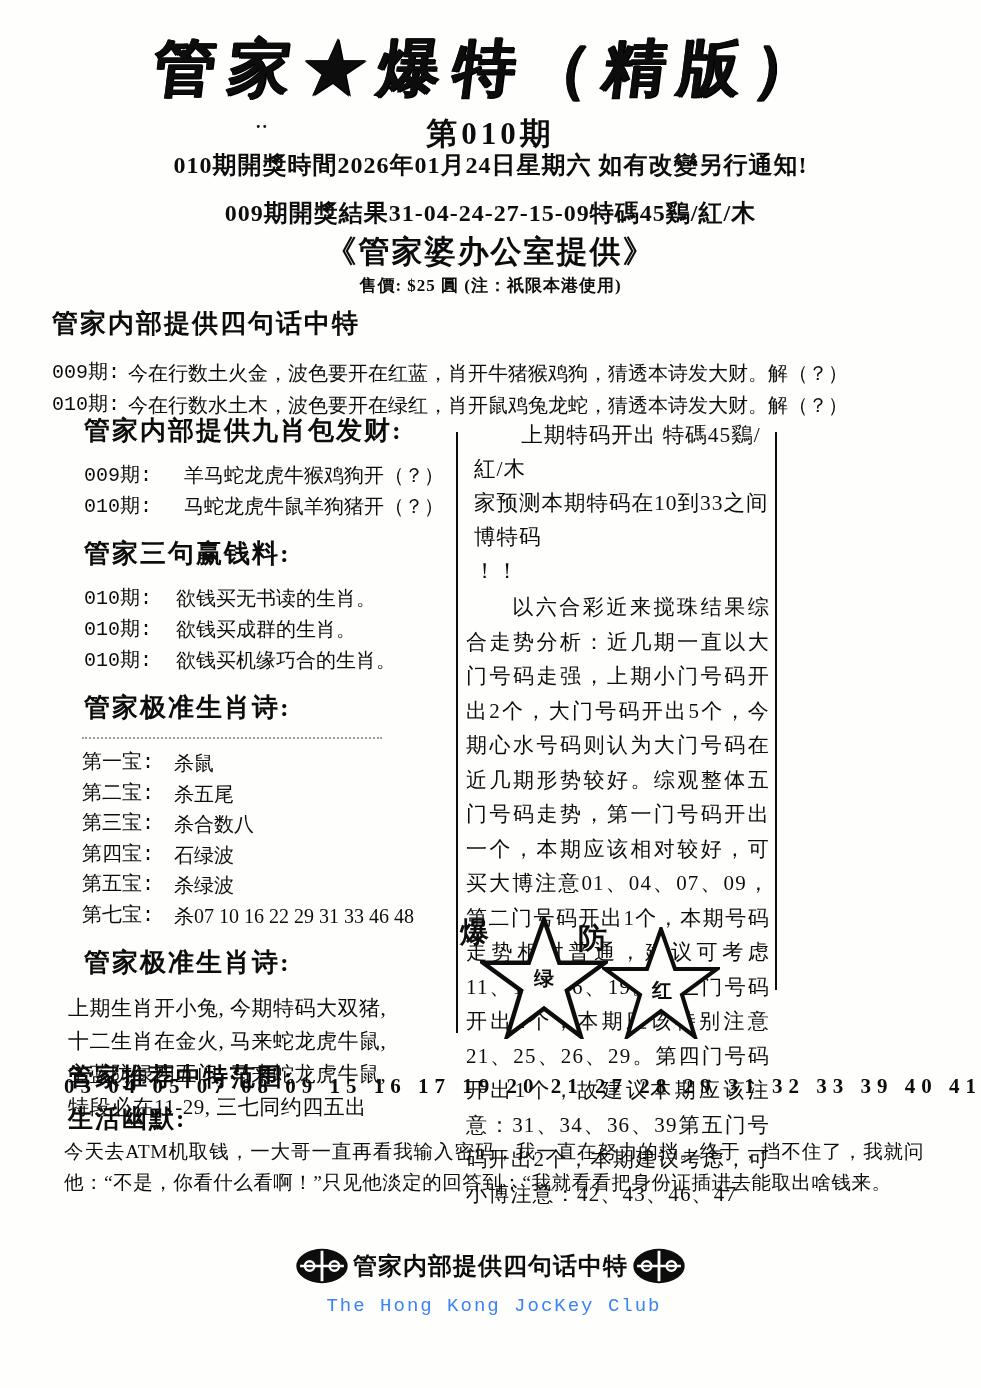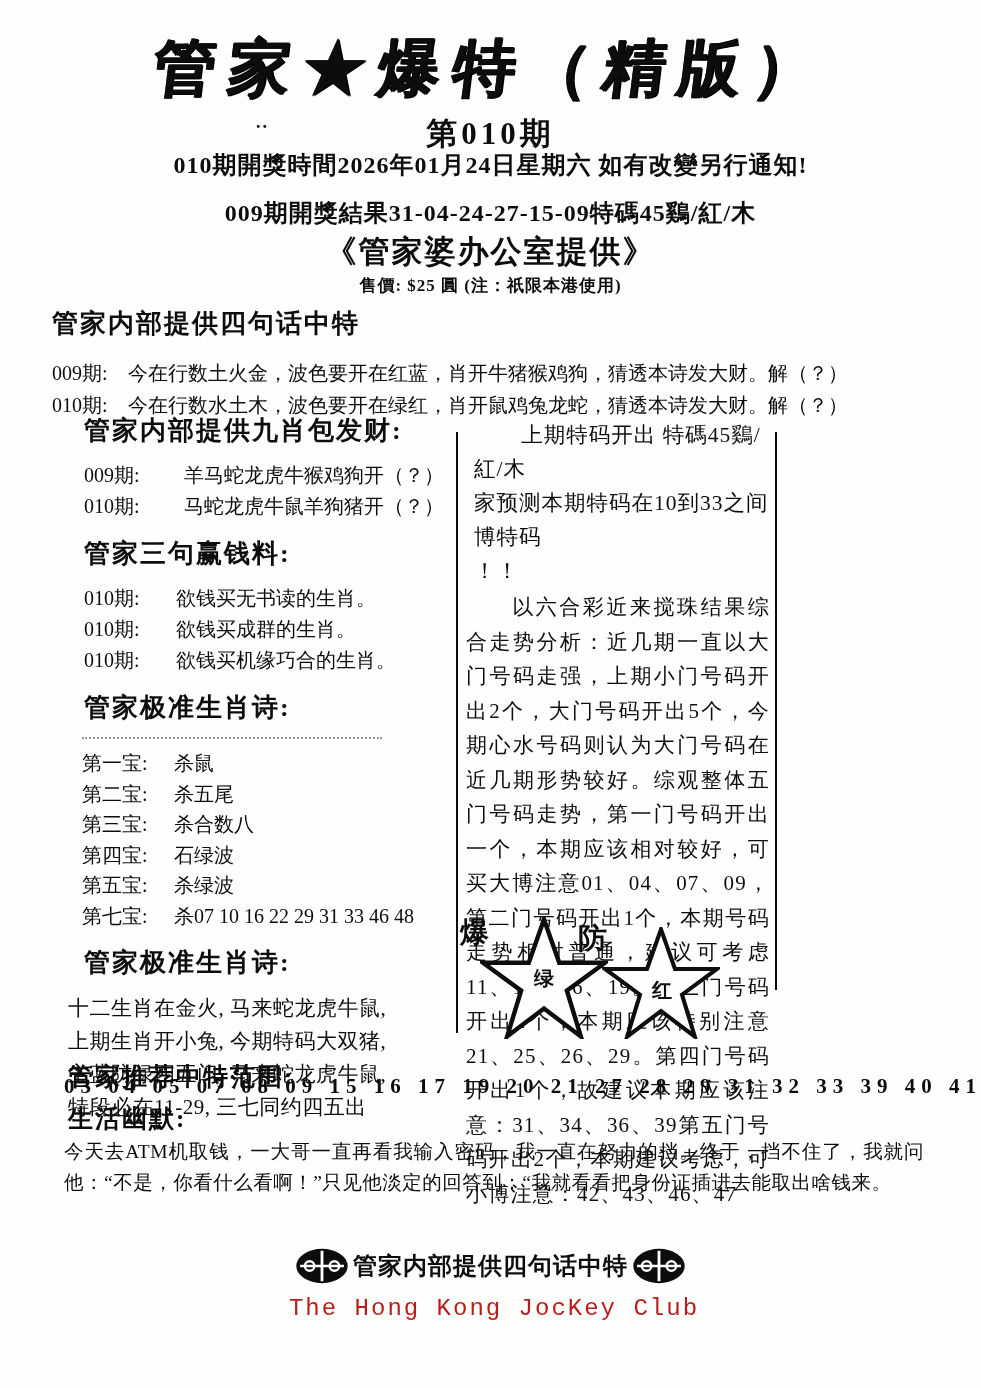--- a/index.html
+++ b/index.html
@@ -20,21 +20,21 @@
     white-space:nowrap;
   }
   .issue-no{top:113px;font-size:31px;font-weight:bold;letter-spacing:4px;}
   .draw-time{top:149px;font-size:24px;font-weight:bold;letter-spacing:1px;}
   .last-result{top:197px;font-size:24px;font-weight:bold;letter-spacing:1px;}
   .provider{top:231px;font-size:31px;font-weight:bold;letter-spacing:2px;}
   .price{top:274px;font-size:17px;font-weight:bold;letter-spacing:1px;}
 
   .sec-heading{font-size:26px;font-weight:bold;letter-spacing:2px;}
   .row-line{font-size:20px;line-height:31px;display:flex;}
-  .row-period{flex:0 0 72px;}
+  .row-period{flex:0 0 72px;font-family:Liberation Mono, monospace;}
 
   .four-sec{top:306px;left:52px;width:870px;}
   .four-sec .sec-heading{margin-bottom:16px;}
   .four-sec .row-line{line-height:32px;}
   .four-sec .row-period{flex:0 0 76px;}
 
   .left-col{top:413px;left:68px;width:385px;}
   .left-col .sec-heading{margin:0 0 12px 16px;}
   .nine-rows .row-line{padding-left:16px;}
   .nine-rows .row-period{flex:0 0 100px;}
@@ -77,21 +77,21 @@
     top:1136px;left:64px;width:860px;font-size:19.5px;font-weight:normal;
     line-height:31px;letter-spacing:0.5px;text-align:justify;
   }
 
   .logo-row{
     top:1246px;left:0;right:0;
     display:flex;align-items:center;justify-content:center;gap:2px;
   }
   .club-cn{font-size:24px;font-weight:bold;letter-spacing:1px;}
   .club-en{
-    top:1295px;font-size:24px;letter-spacing:2px;color:#b91c1c;
+    top:1295px;font-size:19px;letter-spacing:2px;color:#3b82f6;
     font-family:"Liberation Mono","DejaVu Sans Mono",monospace;
     padding-left:7px;
   }
   .noise-dots{top:112px;left:256px;font-size:18px;font-weight:bold;letter-spacing:2px;}
 </style>
 </head>
 <body>
 
 <div id="page">
 
@@ -172,22 +172,22 @@
       </div>
       <div class="row-line">
         <span class="row-period">第七宝:</span>
         <span>杀07 10 16 22 29 31 33 46 48</span>
       </div>
     </div>
 
     <div class="gap1"></div>
     <div class="sec-heading">管家极准生肖诗:</div>
     <div>
+      <div class="poem-line">上期生肖开小兔, 今期特码大双猪,</div>
       <div class="poem-line">十二生肖在金火, 马来蛇龙虎牛鼠,</div>
-      <div class="poem-line">上期生肖开小兔, 今期特码大双猪,</div>
       <div class="poem-line">主蓝防绿四五门, 马来蛇龙虎牛鼠,</div>
       <div class="poem-line">特段必在11-29, 三七同约四五出</div>
     </div>
   </div>
 
   <div class="abs vrule vrule-left"></div>
   <div class="abs vrule vrule-right"></div>
 
   <div class="abs right-col">
     <div class="analysis-line indent">上期特码开出 特碼45鷄/紅/木</div>

